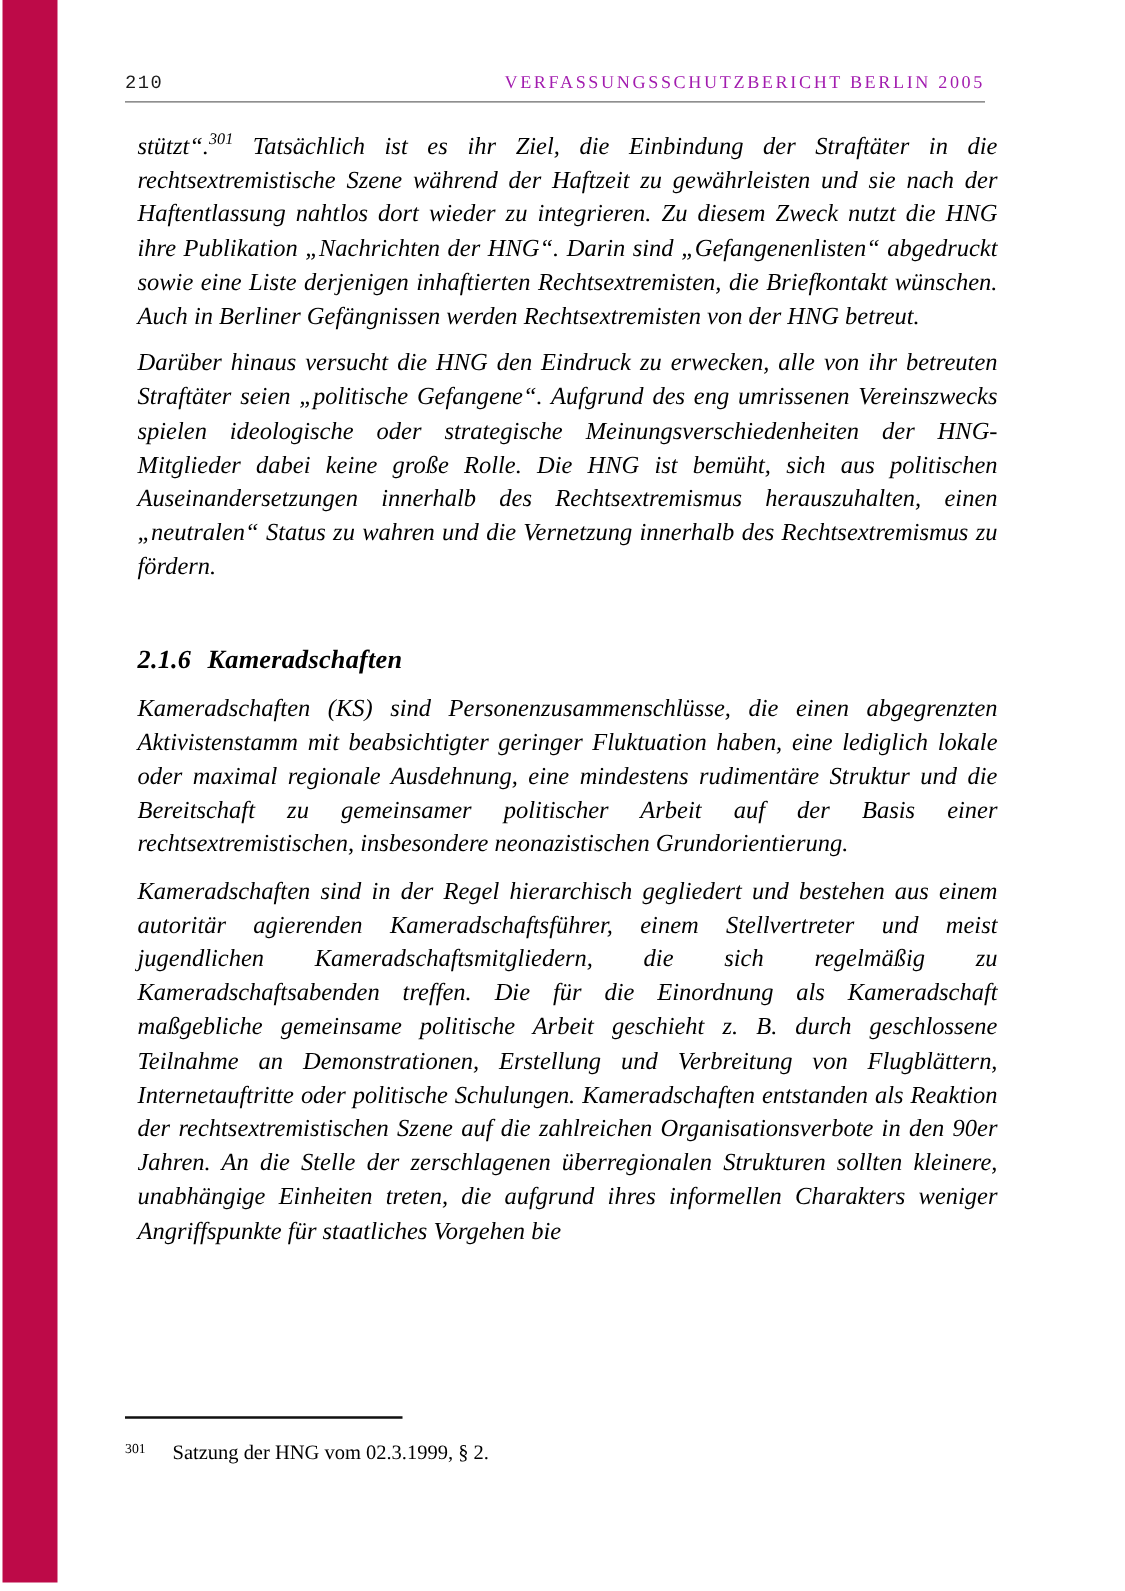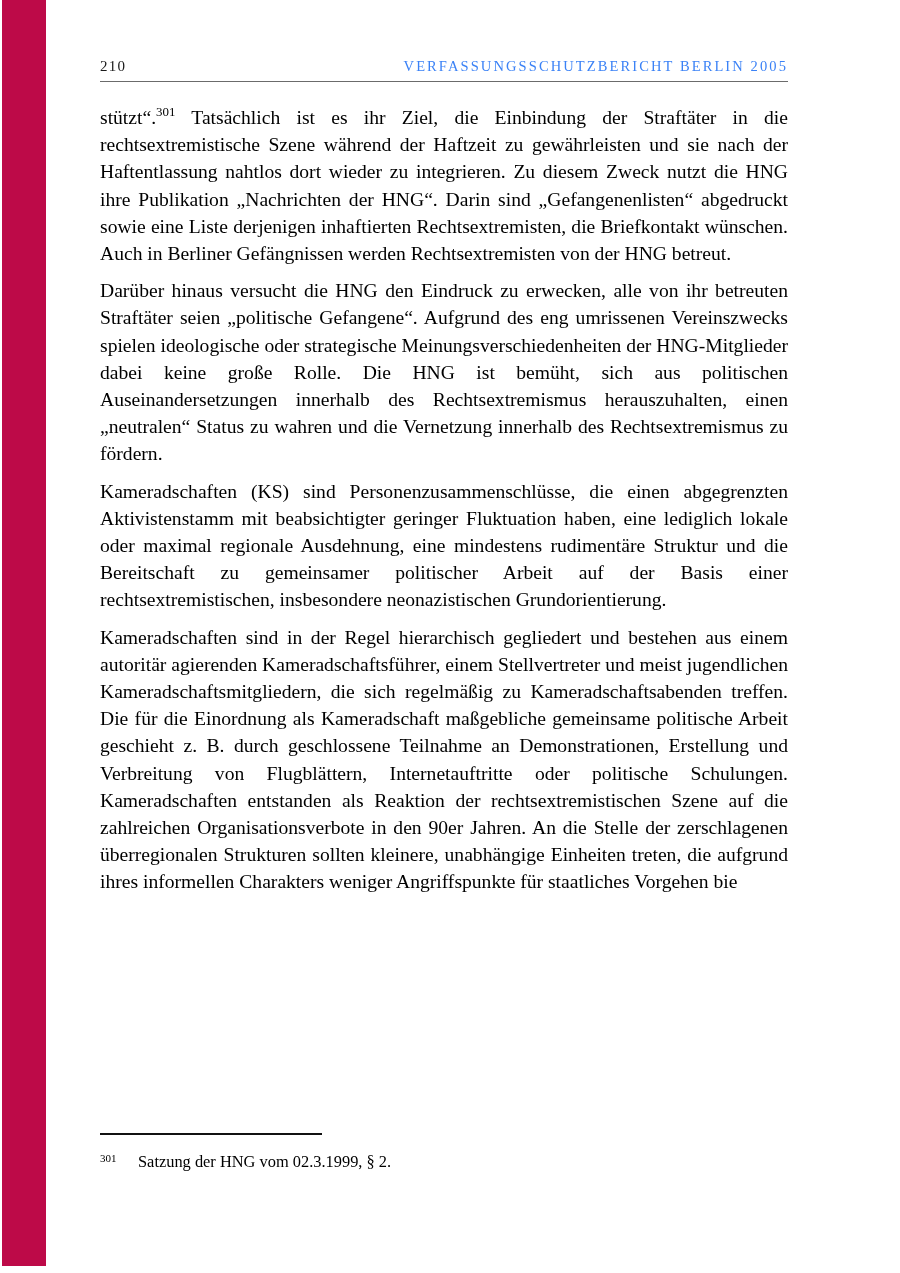--- a/index.html
+++ b/index.html
@@ -48,36 +48,38 @@
     align-items: baseline;
     justify-content: space-between;
     padding-bottom: 6px;
     border-bottom: 1px solid #6b6b6b;
   }
 
   .folio {
     font-size: 15px;
     letter-spacing: 1.2px;
     color: #1a1a1a;
+    font-family: Liberation Mono, monospace;
   }
 
   .runhead-title {
     font-size: 14.5px;
     letter-spacing: 2.1px;
-    color: #3b82f6;
+    color: #a21caf;
     white-space: nowrap;
     text-align: right;
   }
 
   
   .body-area {
     position: absolute;
     top: 104px;
-    left: 0;
+    left: 10px;
     width: 688px;
+    font-style: italic;
   }
 
   p.para {
     margin: 0 0 10px 0;
     font-size: 19.6px;
     line-height: 27.2px;
     text-align: justify;
     text-justify: inter-word;
     hyphens: manual;
     -webkit-hyphens: manual;
@@ -154,20 +156,21 @@
       <span class="folio">210</span>
       <span class="runhead-title">VERFASSUNGSSCHUTZBERICHT BERLIN 2005</span>
     </div>
 
     <div class="body-area">
 
       <p class="para"><span>stützt“.</span><span class="fnref">301</span><span> Tatsächlich ist es ihr Ziel, die Einbindung der Straftäter in die rechtsextremistische Szene während der Haftzeit zu gewährleisten und sie nach der Haftentlassung nahtlos dort wieder zu integrieren. Zu diesem Zweck nutzt die HNG ihre Publikation „Nachrichten der HNG“. Darin sind „Gefangenenlisten“ abgedruckt sowie eine Liste derjenigen inhaftierten Rechtsextremisten, die Briefkontakt wünschen. Auch in Berliner Gefängnissen werden Rechtsextremisten von der HNG betreut.</span></p>
 
       <p class="para">Darüber hinaus versucht die HNG den Eindruck zu erwecken, alle von ihr betreuten Straftäter seien „politische Gefangene“. Aufgrund des eng umrissenen Vereinszwecks spielen ideologische oder strategische Mei­nungsverschiedenheiten der HNG-Mitglieder dabei keine große Rolle. Die HNG ist bemüht, sich aus politischen Auseinandersetzungen inner­halb des Rechtsextremismus herauszuhalten, einen „neutralen“ Status zu wahren und die Vernetzung innerhalb des Rechtsextremismus zu för­dern.</p>
 
+      <h2 class="section-heading"><span class="sec-num">2.1.6</span><span>Kameradschaften</span></h2>
 
       <p class="para">Kameradschaften (KS) sind Personenzusammenschlüsse, die einen abge­grenzten Aktivistenstamm mit beabsichtigter geringer Fluktuation ha­ben, eine lediglich lokale oder maximal regionale Ausdehnung, eine mindestens rudimentäre Struktur und die Bereitschaft zu gemeinsamer politischer Arbeit auf der Basis einer rechtsextremistischen, insbeson­dere neonazistischen Grundorientierung.</p>
 
       <p class="para">Kameradschaften sind in der Regel hierarchisch gegliedert und bestehen aus einem autoritär agierenden Kameradschaftsführer, einem Stellver­treter und meist jugendlichen Kameradschaftsmitgliedern, die sich regel­mäßig zu Kameradschaftsabenden treffen. Die für die Einordnung als Kameradschaft maßgebliche gemeinsame politische Arbeit geschieht z. B. durch geschlossene Teilnahme an Demonstrationen, Erstellung und Verbreitung von Flugblättern, Internetauftritte oder politische Schu­lungen. Kameradschaften entstanden als Reaktion der rechtsextre­mistischen Szene auf die zahlreichen Organisationsverbote in den 90er Jahren. An die Stelle der zerschlagenen überregionalen Strukturen soll­ten kleinere, unabhängige Einheiten treten, die aufgrund ihres infor­mellen Charakters weniger Angriffspunkte für staatliches Vorgehen bie­</p>
 
     </div>
 
     <div class="footnotes">
       <div class="fn-rule"></div>
       <div class="fn-item">

